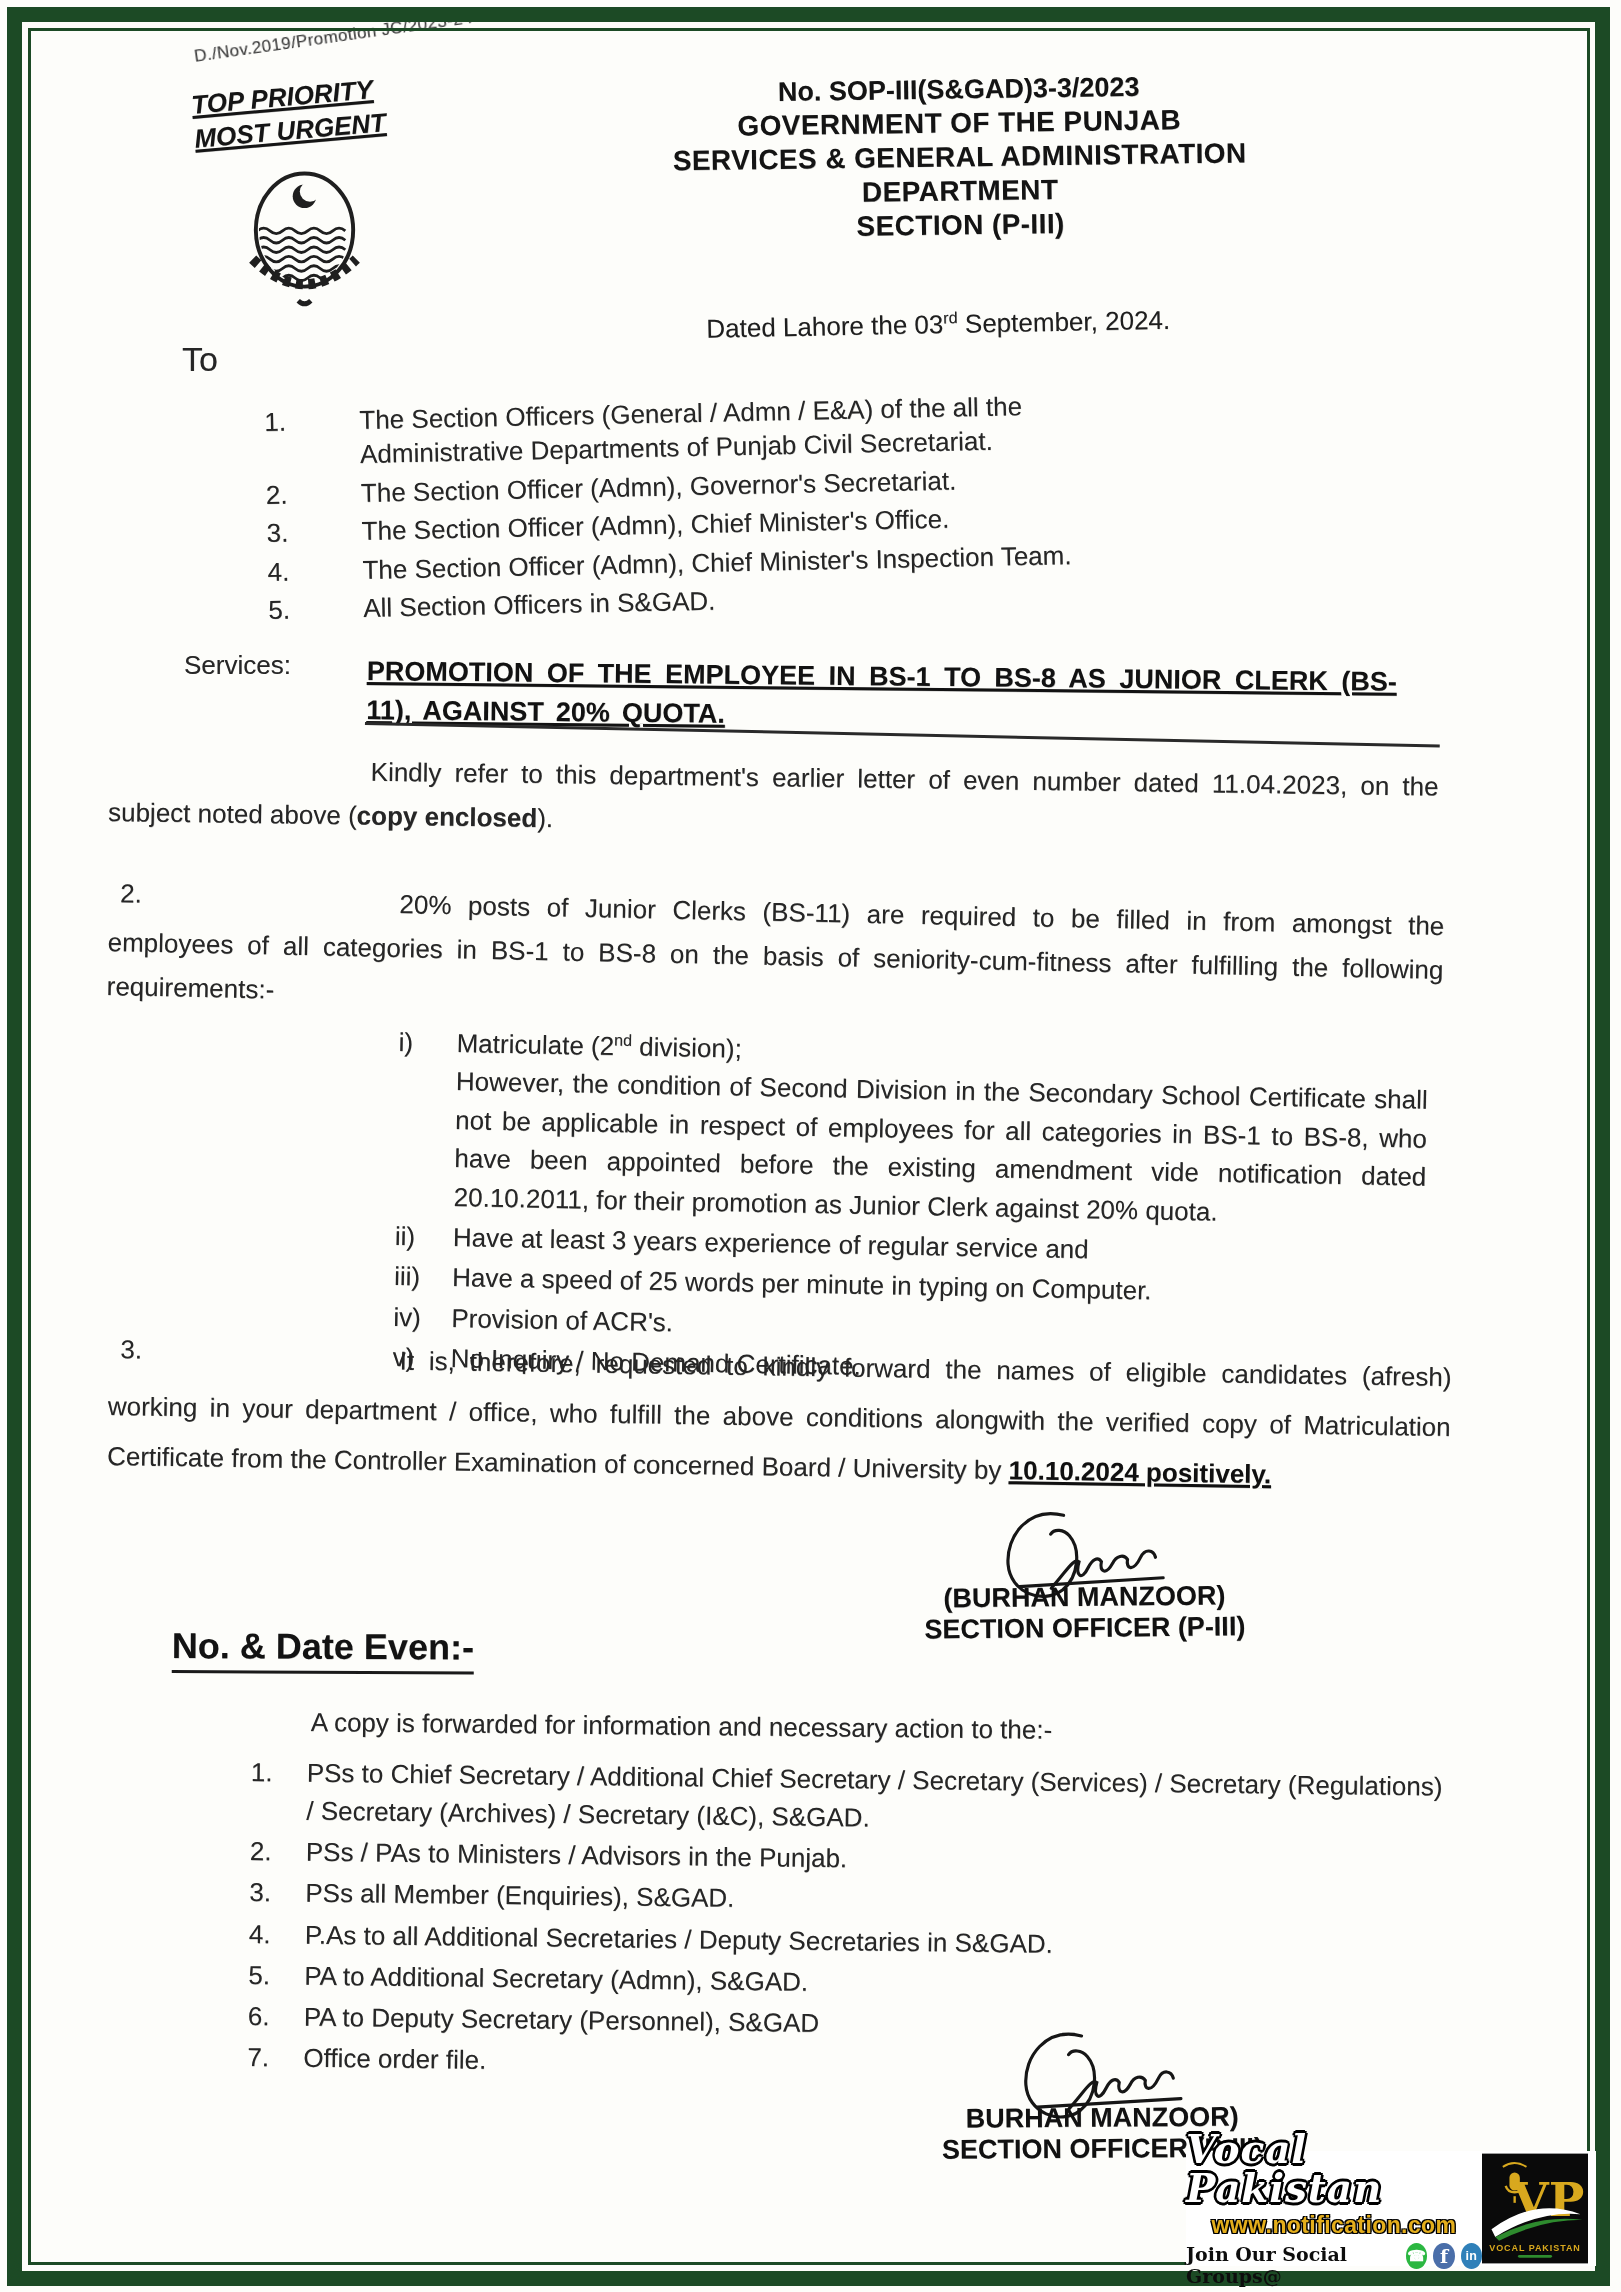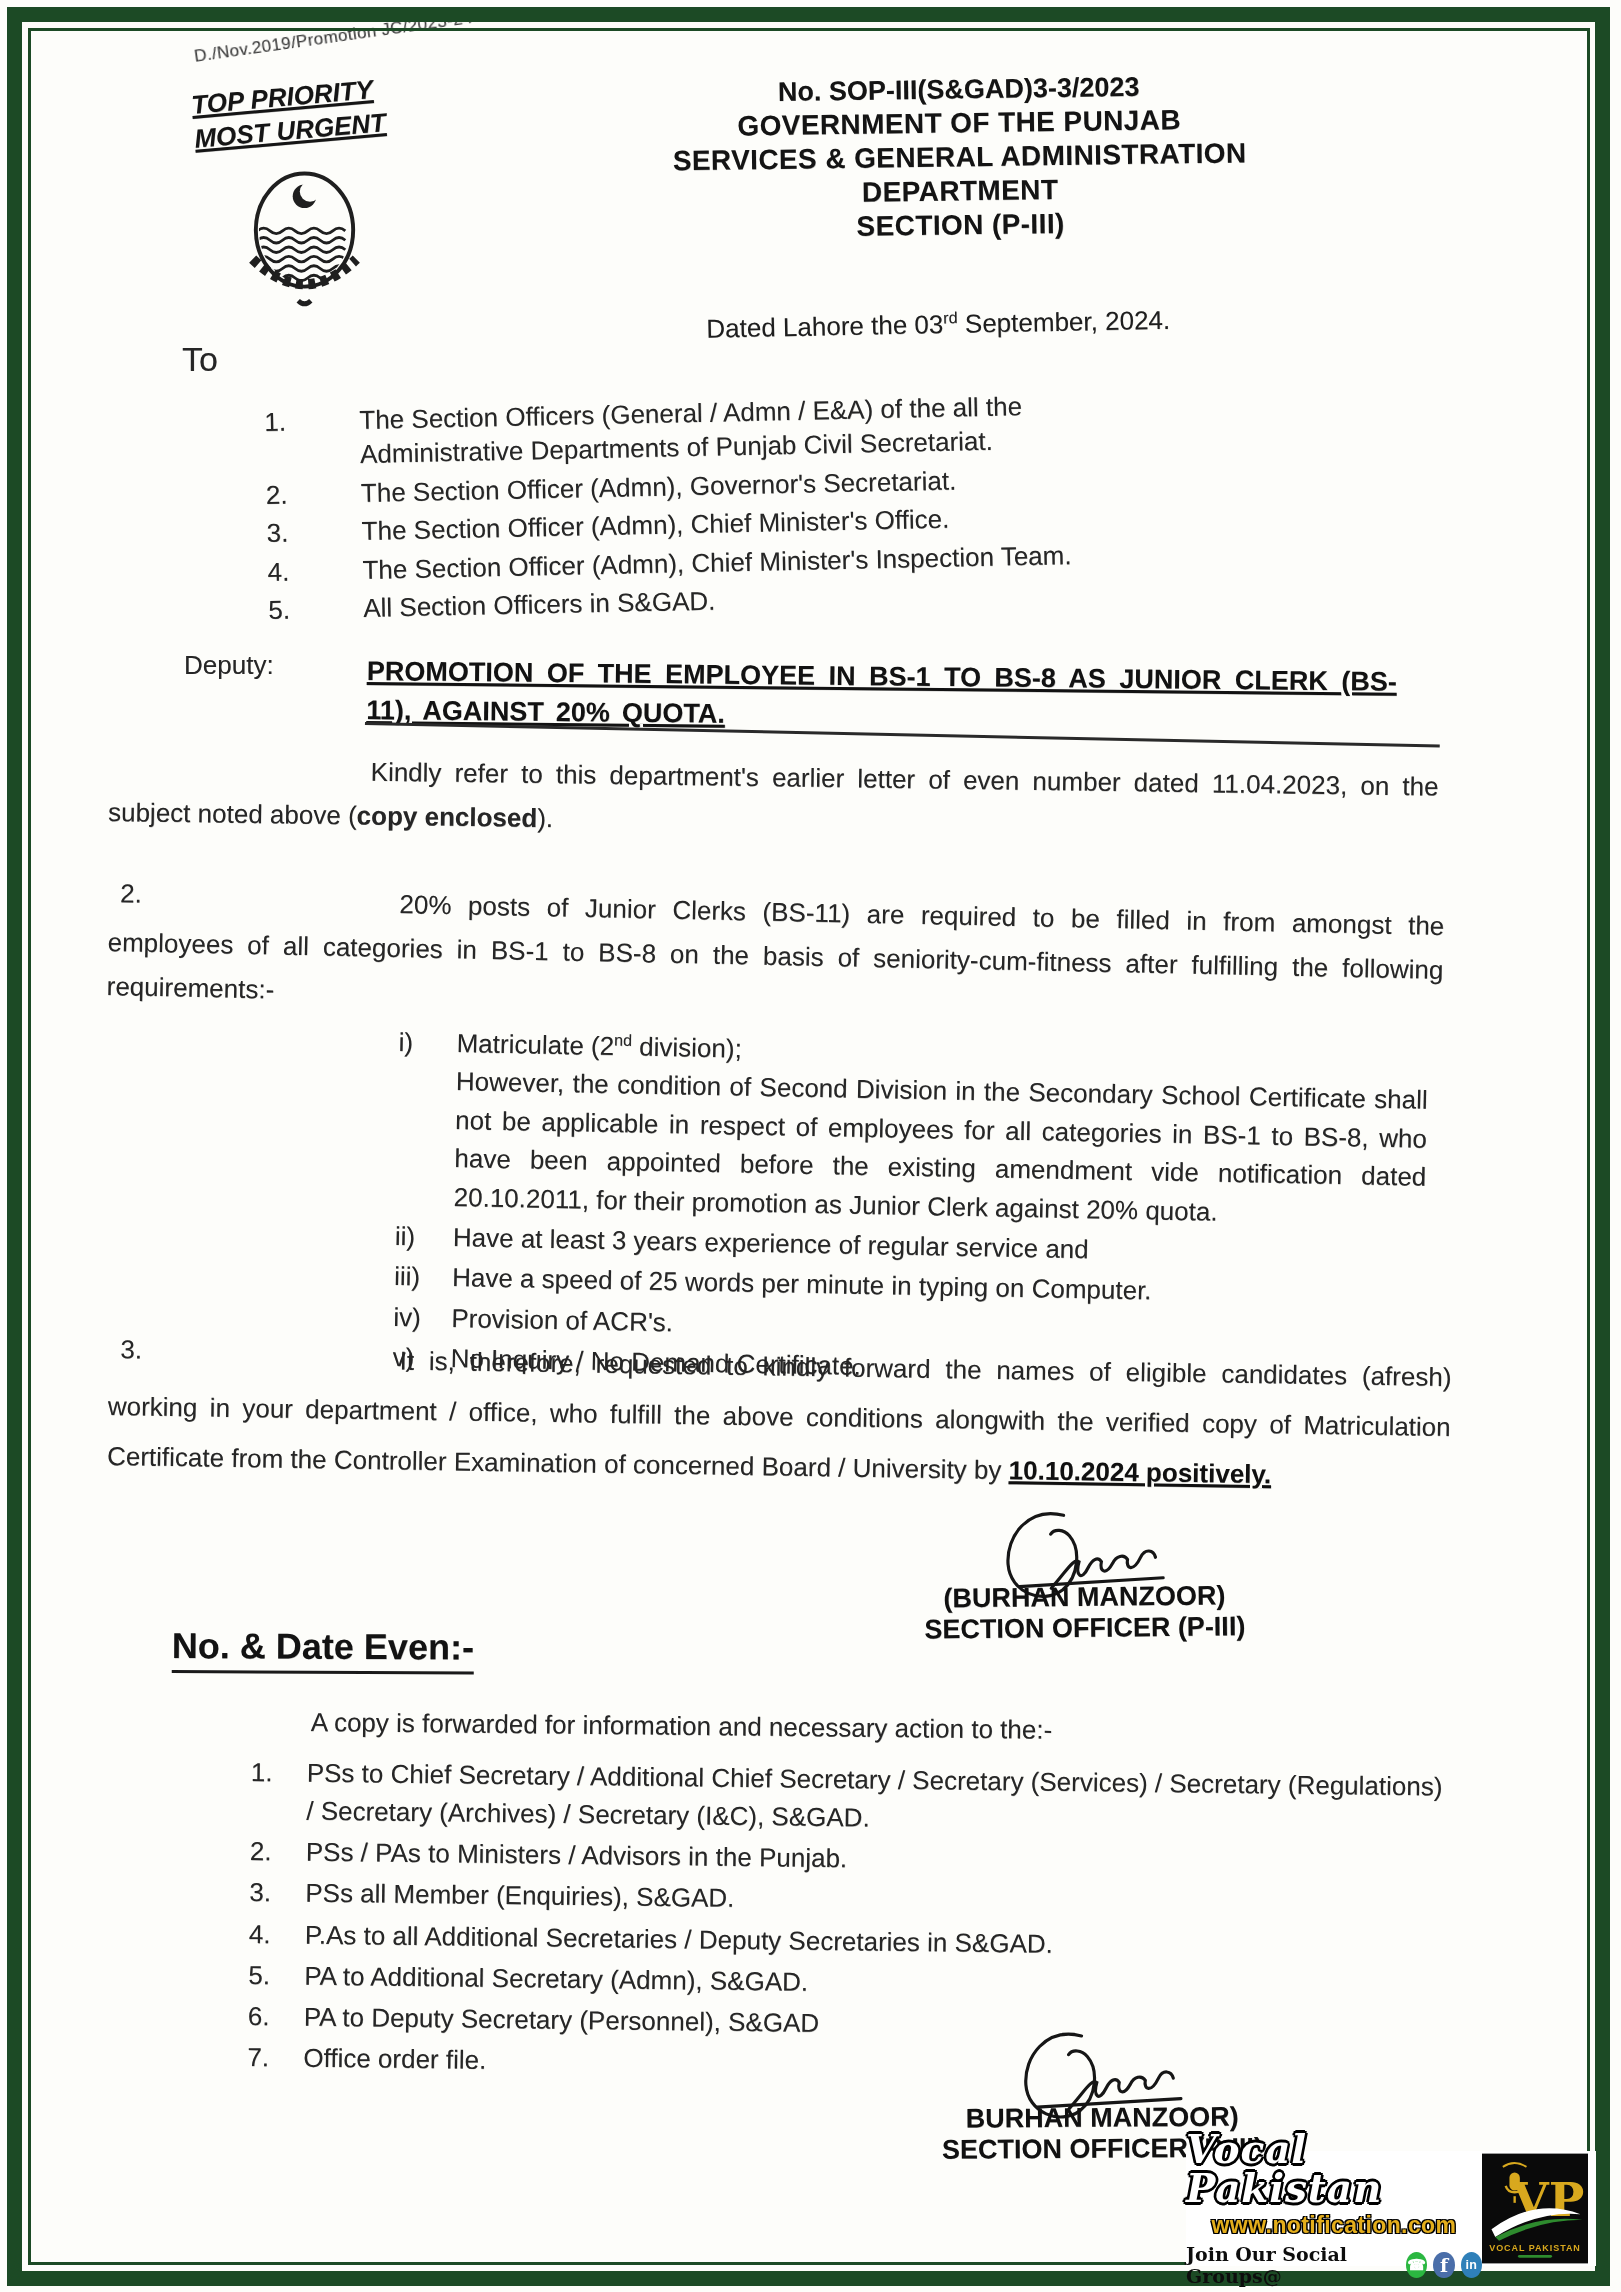--- a/index.html
+++ b/index.html
@@ -97,21 +97,21 @@
   
   .footer{left:1186px;top:2151px;width:410px;height:115px;background:#fff;z-index:5;
           display:flex;align-items:stretch;text-shadow:none;}
   .f-left{width:296px;display:flex;flex-direction:column;align-items:center;justify-content:center;}
   .f-brand{font-family:"DejaVu Serif",serif;font-style:italic;font-weight:bold;font-size:39px;
            color:#fff;line-height:1;letter-spacing:0.9px;
            text-shadow:1.8px 1.8px 0 #000,-1.8px 1.8px 0 #000,1.8px -1.8px 0 #000,-1.8px -1.8px 0 #000,
                        0 2.7px 0 #000,0 -2.7px 0 #000,2.7px 0 0 #000,-2.7px 0 0 #000;}
   .f-site{font-size:23px;font-weight:bold;color:var(--gold);letter-spacing:0.4px;margin-top:3.6px;
           text-shadow:1.3px 1.3px 0 #000,-1.3px 1.3px 0 #000,1.3px -1.3px 0 #000,-1.3px -1.3px 0 #000;}
-  .f-social{display:flex;align-items:center;gap:6.3px;margin-top:4.5px;}
+  .f-social{display:flex;gap:6.3px;margin-top:4.5px;}
   .f-social-text{font-family:"DejaVu Serif",serif;font-weight:bold;font-size:19px;color:#0d0d0d;}
   .s-icon{width:26px;height:26px;border-radius:50%;display:flex;align-items:center;
           justify-content:center;color:#fff;font-weight:bold;}
   .s-wa{background:#2bb741;font-size:15px;}
   .s-fb{background:#4a6ea9;font-family:"DejaVu Serif",serif;font-size:19px;}
   .s-li{background:#2f80b9;font-size:12.5px;letter-spacing:0.4px;}
   .f-logo{width:106px;height:111px;margin-top:1.8px;}
 </style>
 </head>
 <body>
@@ -182,21 +182,21 @@
     <div class="addr-row">
       <div class="addr-num">4.</div>
       <div class="addr-text">The Section Officer (Admn), Chief Minister's Inspection Team.</div>
     </div>
     <div class="addr-row">
       <div class="addr-num">5.</div>
       <div class="addr-text">All Section Officers in S&amp;GAD.</div>
     </div>
   </div>
 
-  <div class="abs subject-label">Deputy:</div>
+  <div class="abs subject-label">Services:</div>
   <div class="abs subject-text j">PROMOTION OF THE EMPLOYEE IN BS-1 TO BS-8 AS JUNIOR CLERK (BS-11), AGAINST 20% QUOTA.</div>
   <div class="abs subject-underline"></div>
 
   <div class="abs para1 j"><span>Kindly refer to this department's earlier letter of even number dated 11.04.2023, on the subject noted above (</span><span class="b">copy enclosed</span><span>).</span></div>
 
   <div class="abs pwrap2">
     <span class="pnum">2.</span>
     <div class="ptext j">20% posts of Junior Clerks (BS-11) are required to be filled in from amongst the employees of all categories in BS-1 to BS-8 on the basis of seniority-cum-fitness after fulfilling the following requirements:-</div>
   </div>
 

